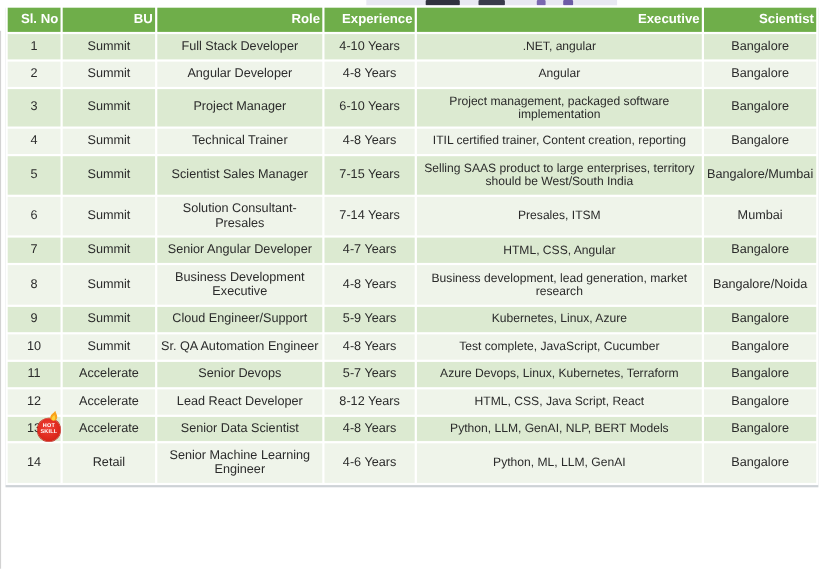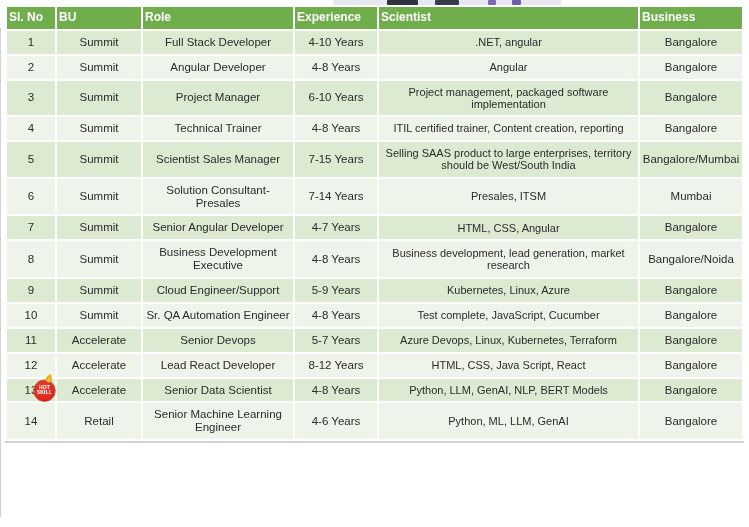--- a/index.html
+++ b/index.html
@@ -31,21 +31,21 @@
   }
   col.c-sl_no{width:48px}
   col.c-bu{width:84px}
   col.c-role{width:150px}
   col.c-experience{width:82px}
   col.c-skillset{width:259px}
   col.c-location{width:102px}
 
   th{
     background:#6fae4a;color:#ffffff;font-weight:bold;font-size:12px;
-    padding:4px 2px;text-align:left;vertical-align:middle;line-height:1.15;
+    padding:4px 2px;text-align:right;vertical-align:middle;line-height:1.15;
   }
   td{
     font-size:11.5px;color:#2b2b2b;text-align:center;vertical-align:middle;
     padding:5px 2px;line-height:1.12;position:relative;word-wrap:break-word;
   }
   td.cell-skillset{font-size:11px;}
   tr.row-green td{background:#dcead1;}
   tr.row-light td{background:#eff4ea;}
 
   
@@ -86,22 +86,22 @@
         <col class="c-experience">
         <col class="c-skillset">
         <col class="c-location">
       </colgroup>
     <thead>
       <tr>
           <th>Sl. No</th>
           <th>BU</th>
           <th>Role</th>
           <th>Experience</th>
+          <th>Executive</th>
           <th>Scientist</th>
-          <th>Business</th>
         </tr>
     </thead>
     <tbody>
         <tr class="row-green">
           <td class="cell-sl_no">1</td>
           <td class="cell-bu">Summit</td>
           <td class="cell-role">Full Stack Developer</td>
           <td class="cell-experience">4-10 Years</td>
           <td class="cell-skillset">.NET, angular</td>
           <td class="cell-location">Bangalore</td>

